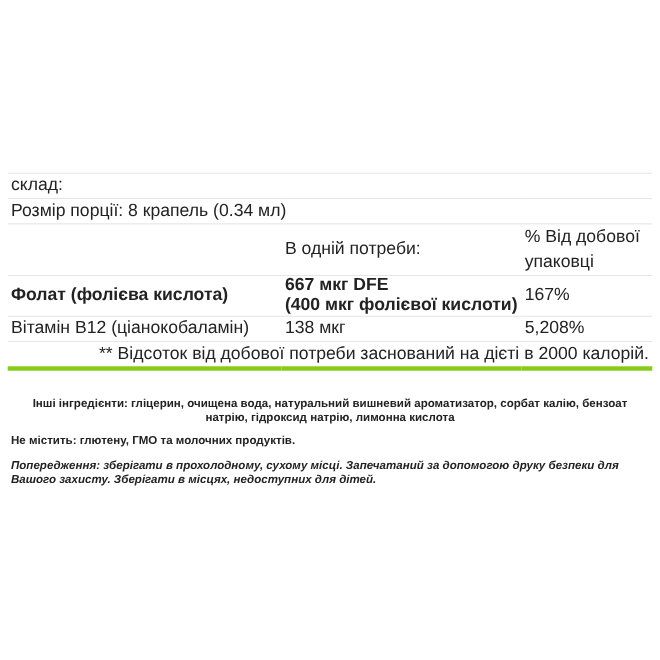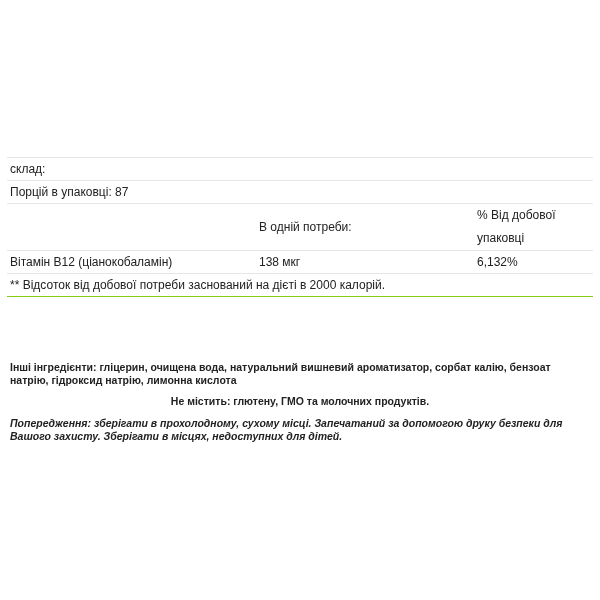--- a/index.html
+++ b/index.html
@@ -1,56 +1,64 @@
 <!DOCTYPE html>
 <html><head>
   <meta charset="utf-8">
   <style>
     html, body { margin: 0; padding: 0; background: #ffffff; }
     body { width: 600px; height: 600px; position: relative; overflow: hidden;
            font-family: "Liberation Sans", sans-serif; color: #222; }
     .facts { position: absolute; left: 7px; top: 157px; width: 586px; border-collapse: collapse; }
-    .facts td { border-top: 1px solid #e6e6e6; font-size: 12px; padding: 0 3px; vertical-align: middle; }
-    .facts tr.last td { border-bottom: 1px solid #84cc16; }
+    .facts td { border-top: 1px solid #e6e6e6; font-size: 16px; padding: 0 3px; vertical-align: middle; }
+    .facts tr.last td { border-bottom: 4px solid #84cc16; text-align: right; }
     .facts .row-plain td { height: 22px; }
     .col1 { width: 243px; }
     .col2 { width: 212px; }
     .hdr td { height: 45px; }
     .hdr .pct { line-height: 23px; }
     .b { font-weight: bold; font-size: 10.5px; }
     .nut td { height: 32px; }
     .vit td { height: 22px; margin-top: 36px; }
     .note td { height: 22px; }
     .info { position: absolute; left: 10px; width: 580px; font-size: 10.5px; font-weight: bold; color: #222; line-height: 13px; }
   </style>
 </head>
 <body>
 
 <table class="facts">
   <tbody>
       <tr class="row-plain">
     <td colspan="3">склад:</td>
   </tr>
   <tr class="row-plain">
-    <td colspan="3">Порцій в упаковці: 87</td>
+    <td colspan="3">Розмір порції: 8 крапель (0.34 мл)</td>
   </tr>
   <tr class="hdr">
     <td class="col1"></td>
     <td class="col2">В одній потреби:</td>
     <td class="pct">
       <div>% Від добової</div>
       <div>упаковці</div>
     </td>
   </tr>
+  <tr class="nut">
+    <td class="b">Фолат (фолієва кислота)</td>
+    <td class="b">
+      <div>667 мкг DFE</div>
+      <div>(400 мкг фолієвої кислоти)</div>
+    </td>
+    <td>167%</td>
+  </tr>
   <tr class="vit">
     <td>Вітамін B12 (ціанокобаламін)</td>
     <td>138 мкг</td>
-    <td>6,132%</td>
+    <td>5,208%</td>
   </tr>
   <tr class="note last">
     <td colspan="3">** Відсоток від добової потреби заснований на дієті в 2000 калорій.</td>
   </tr>
 </tbody>
   </table>
 
-<div class="info" style="top:361px;">Інші інгредієнти: гліцерин, очищена вода, натуральний вишневий ароматизатор, сорбат калію, бензоат натрію, гідроксид натрію, лимонна кислота</div>
-<div class="info" style="top:395px;text-align:center;">Не містить: глютену, ГМО та молочних продуктів.</div>
+<div class="info" style="top:361px;text-align:center;">Інші інгредієнти: гліцерин, очищена вода, натуральний вишневий ароматизатор, сорбат калію, бензоат натрію, гідроксид натрію, лимонна кислота</div>
+<div class="info" style="top:395px;">Не містить: глютену, ГМО та молочних продуктів.</div>
 <div class="info" style="top:417px;font-style:italic;">Попередження: зберігати в прохолодному, сухому місці. Запечатаний за допомогою друку безпеки для Вашого захисту. Зберігати в місцях, недоступних для дітей.</div>
 
 </body></html>

